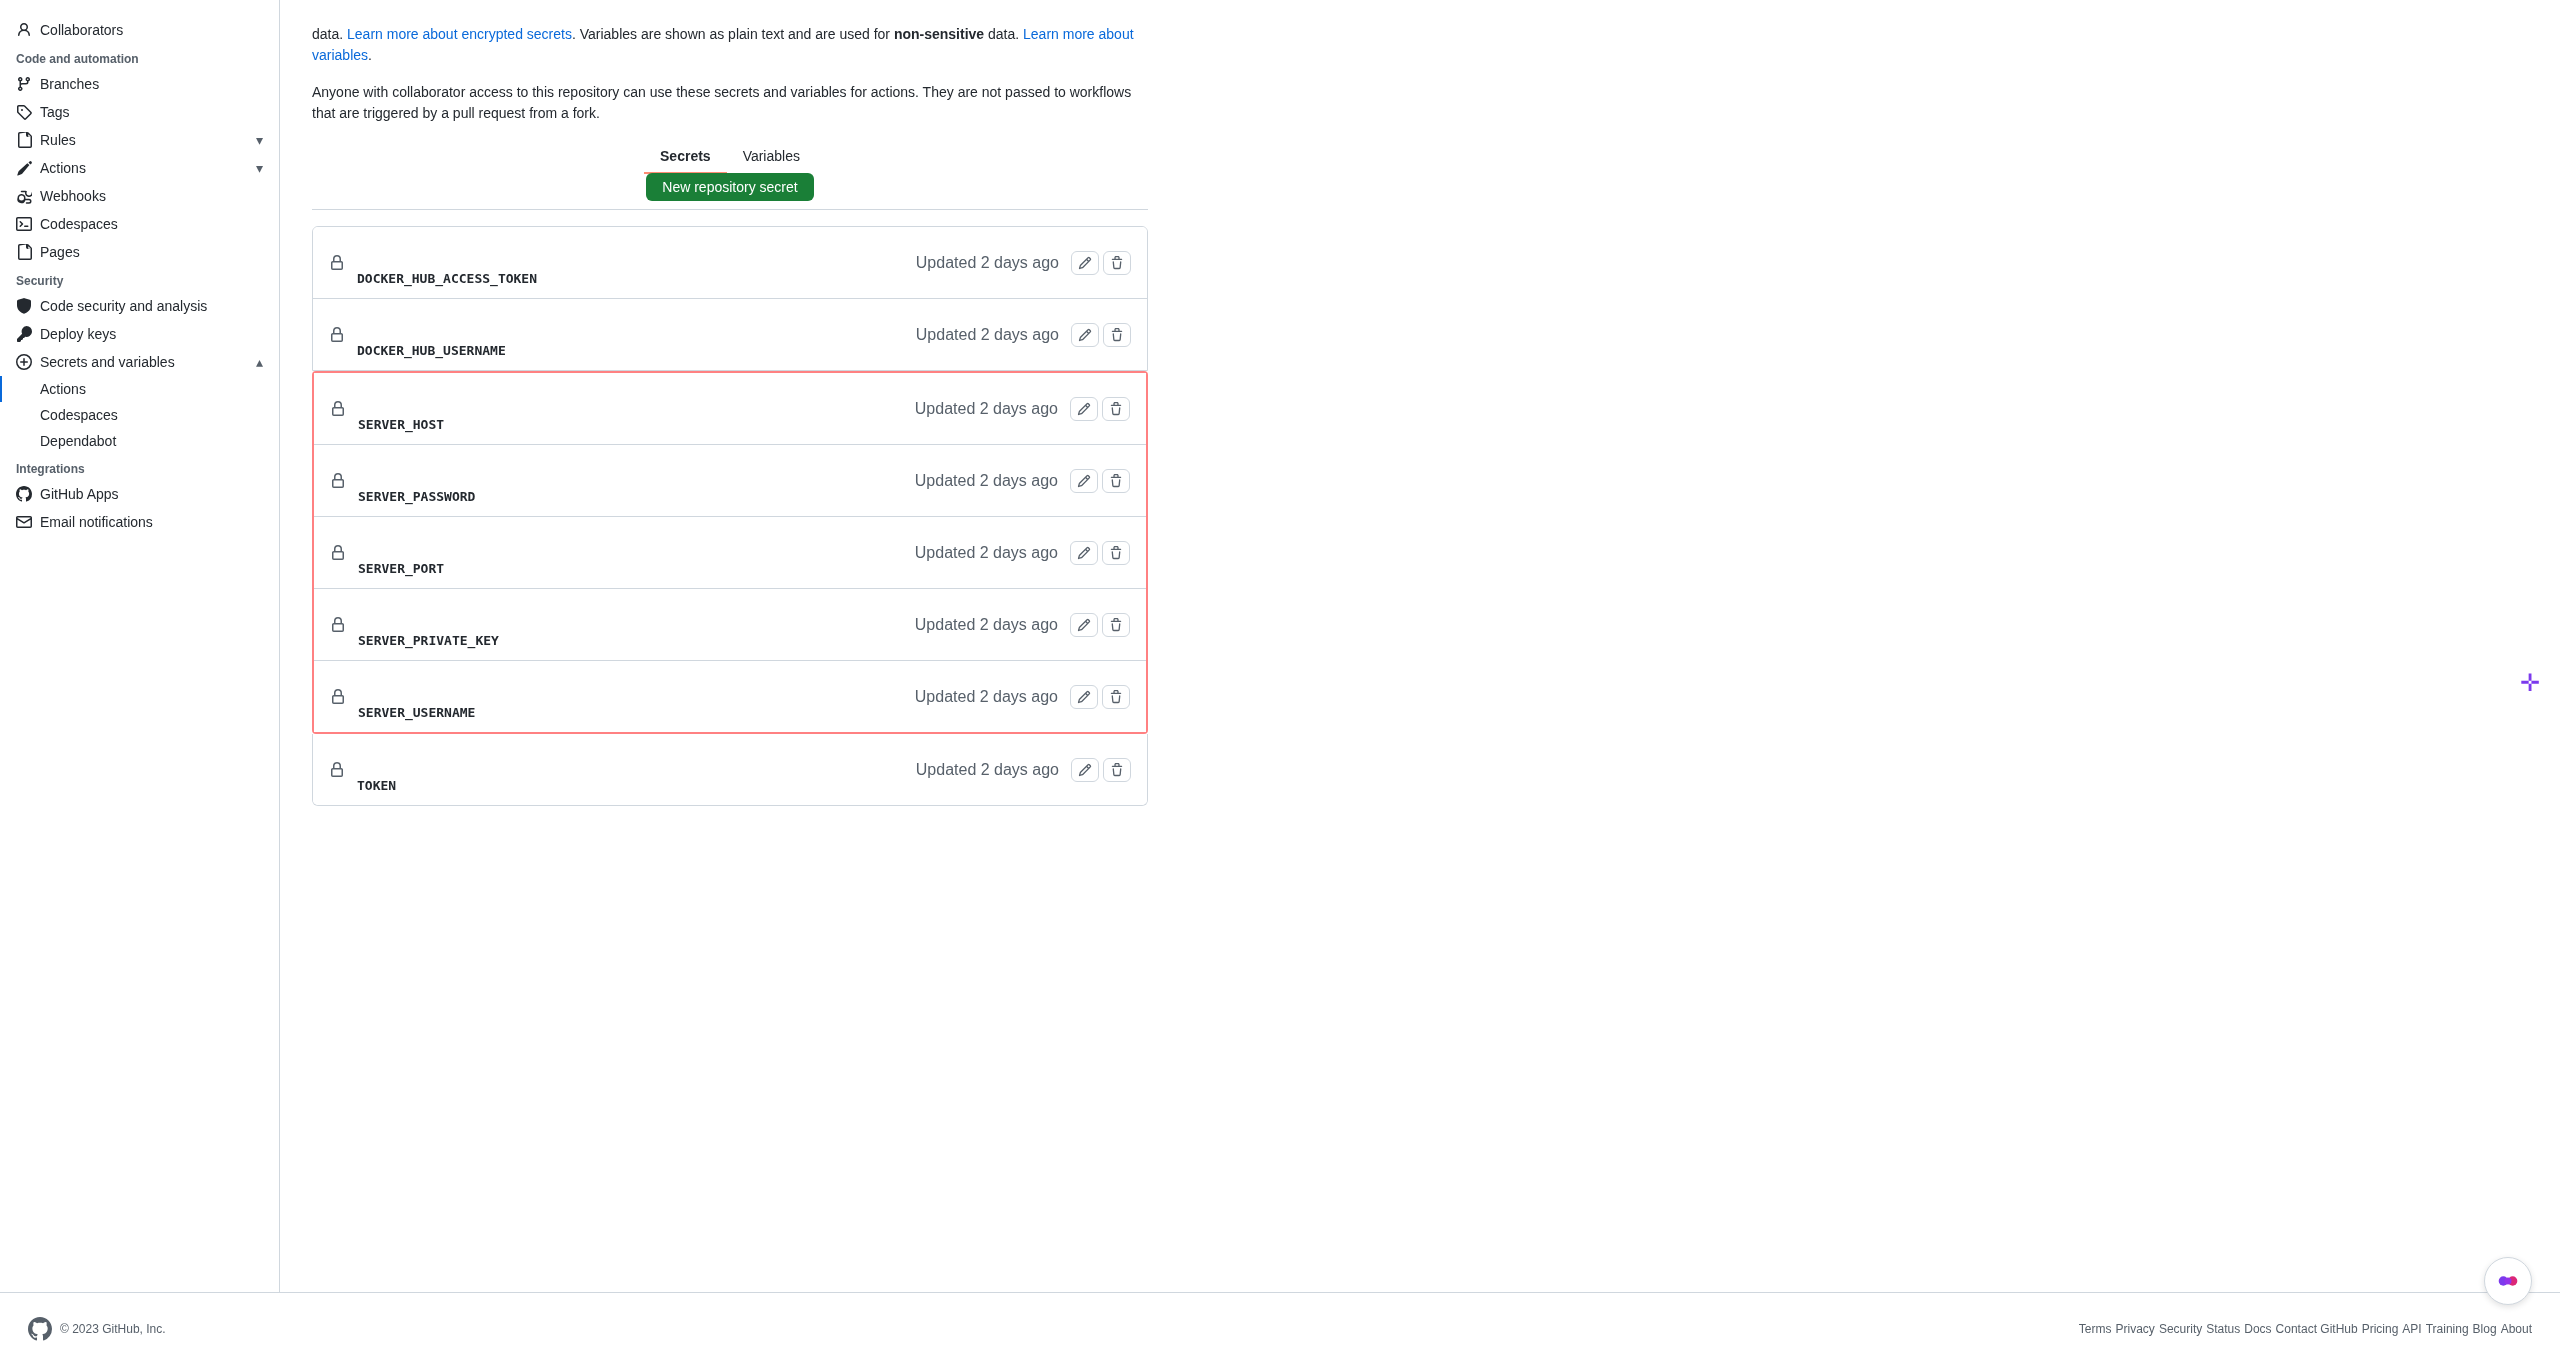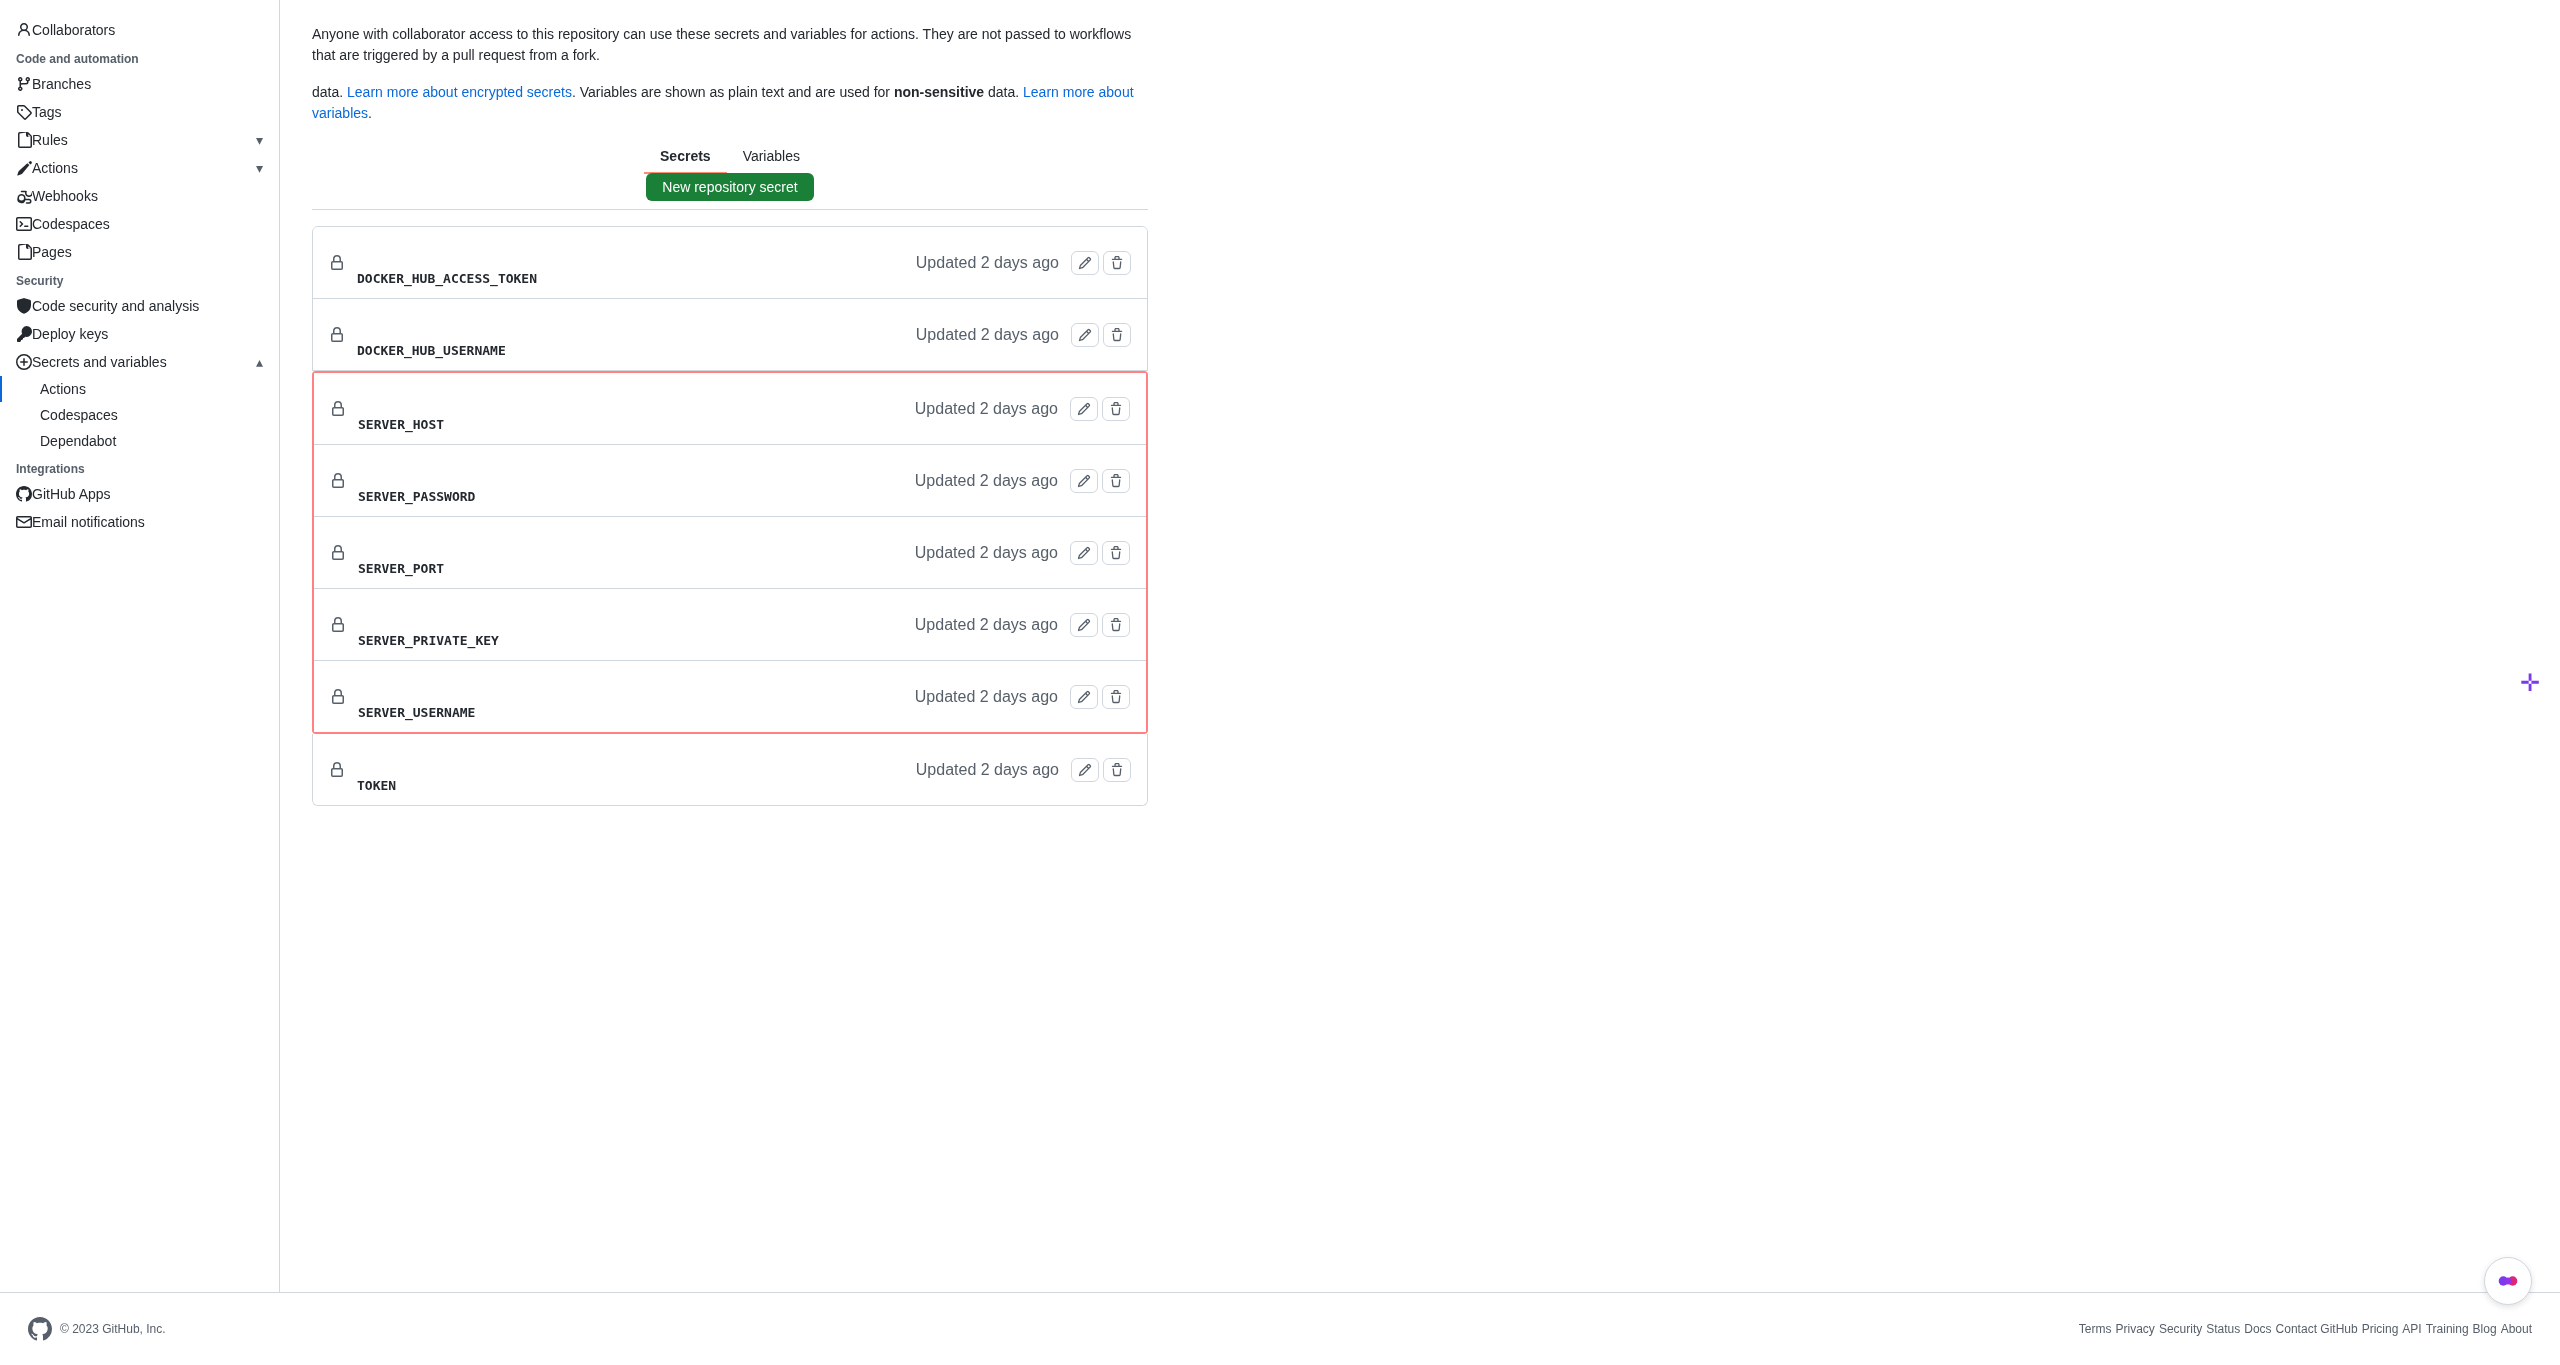--- a/index.html
+++ b/index.html
@@ -26,20 +26,21 @@
     .sidebar-section-label {
       font-size: 12px;
       font-weight: 600;
       color: #57606a;
       padding: 8px 16px 4px 16px;
       text-transform: none;
     }
     .sidebar-item {
       display: flex;
       align-items: center;
+      gap: 8px;
       padding: 6px 16px;
       cursor: pointer;
       color: #24292f;
       font-size: 14px;
       text-decoration: none;
       border-radius: 0;
     }
     .sidebar-item .icon {
       width: 16px;
       height: 16px;
@@ -355,25 +356,25 @@
           <path d="M1.75 2h12.5c.966 0 1.75.784 1.75 1.75v8.5A1.75 1.75 0 0 1 14.25 14H1.75A1.75 1.75 0 0 1 0 12.25v-8.5C0 2.784.784 2 1.75 2ZM1.5 12.251c0 .138.112.25.25.25h12.5a.25.25 0 0 0 .25-.25V5.809L8.38 9.397a.75.75 0 0 1-.76 0L1.5 5.809v6.442Zm13-8.181v-.32a.25.25 0 0 0-.25-.25H1.75a.25.25 0 0 0-.25.25v.32L8 7.88Z"></path>
         </svg>
       </span>
       <span>Email notifications</span>
     </div>
 
   </nav>
 
   <main class="main-content">
 
-    <p class="intro-text">Anyone with collaborator access to this repository can use these secrets and variables for actions. They are not passed to workflows that are triggered by a pull request from a fork.</p>
-
     <p class="intro-text">
       data. <a>Learn more about encrypted secrets</a>. Variables are shown as plain text and are used for <strong>non-sensitive</strong> data. <a>Learn more about variables</a>.
     </p>
+
+    <p class="intro-text">Anyone with collaborator access to this repository can use these secrets and variables for actions. They are not passed to workflows that are triggered by a pull request from a fork.</p>
 
     <div class="tabs-row">
       <div class="tabs-left">
         <div class="tab active">Secrets</div>
         <div class="tab">Variables</div>
       </div>
       <button class="btn-new-secret">New repository secret</button>
     </div>
 
     <div>

